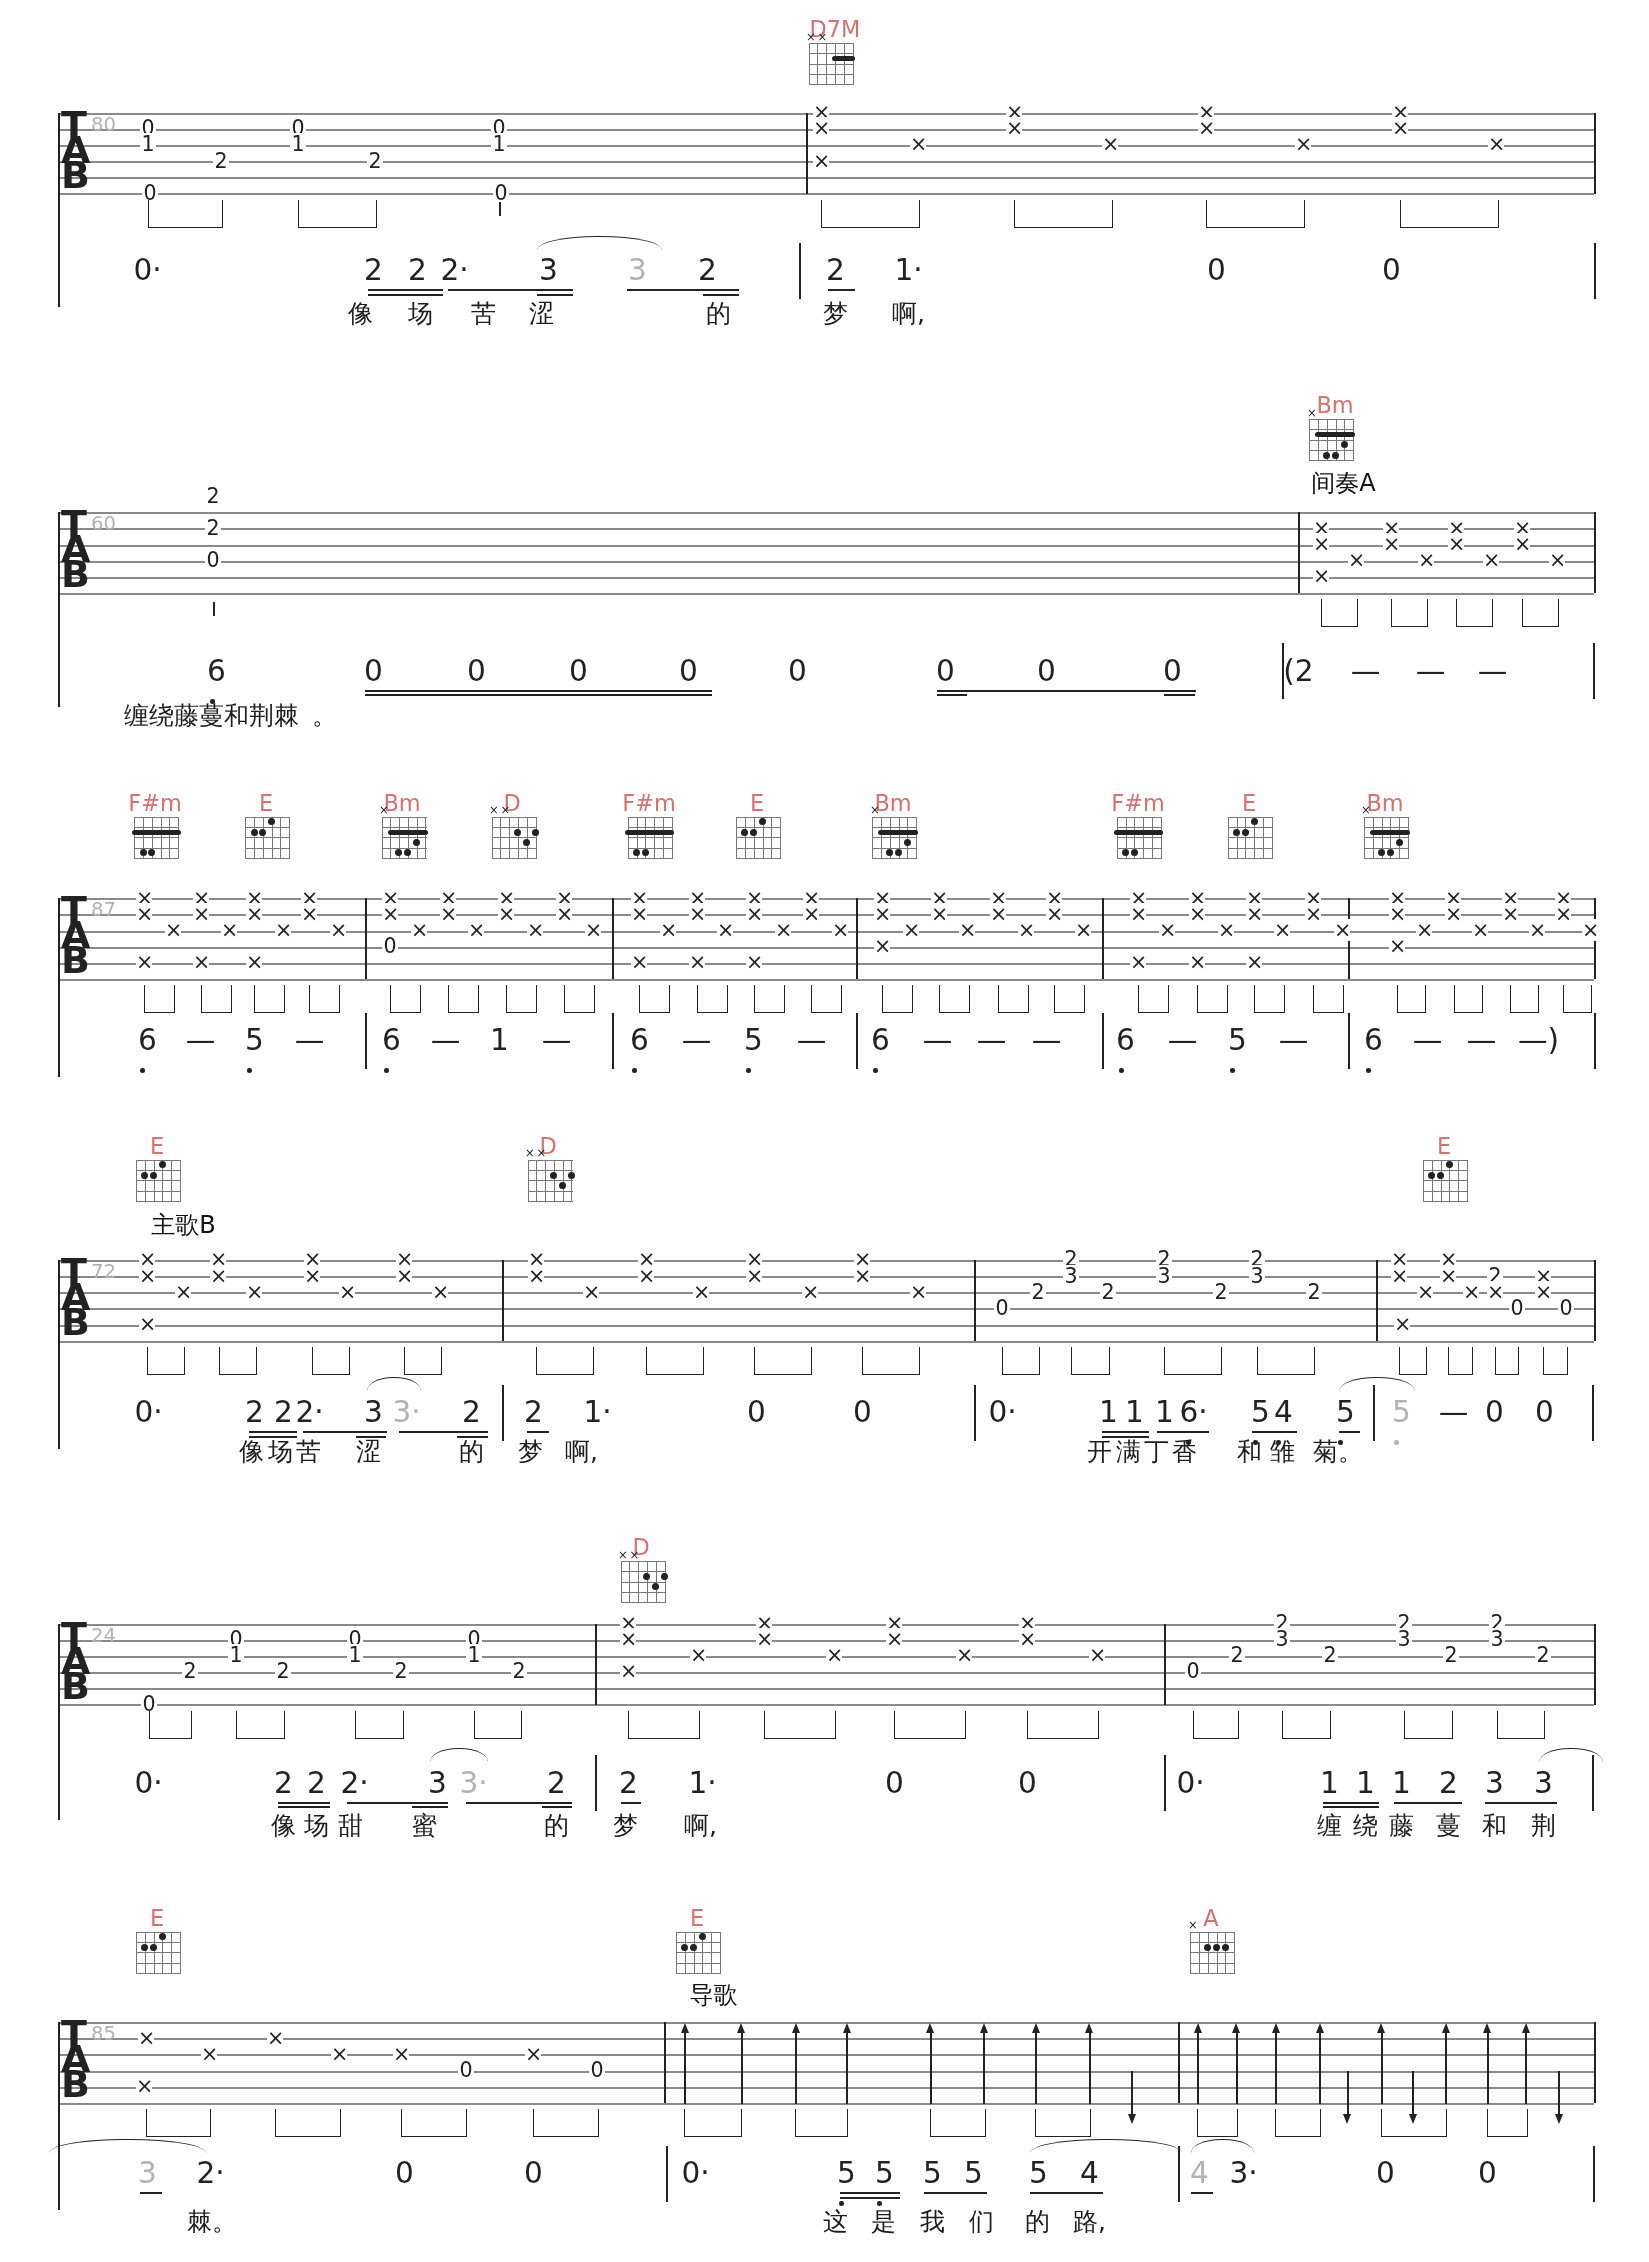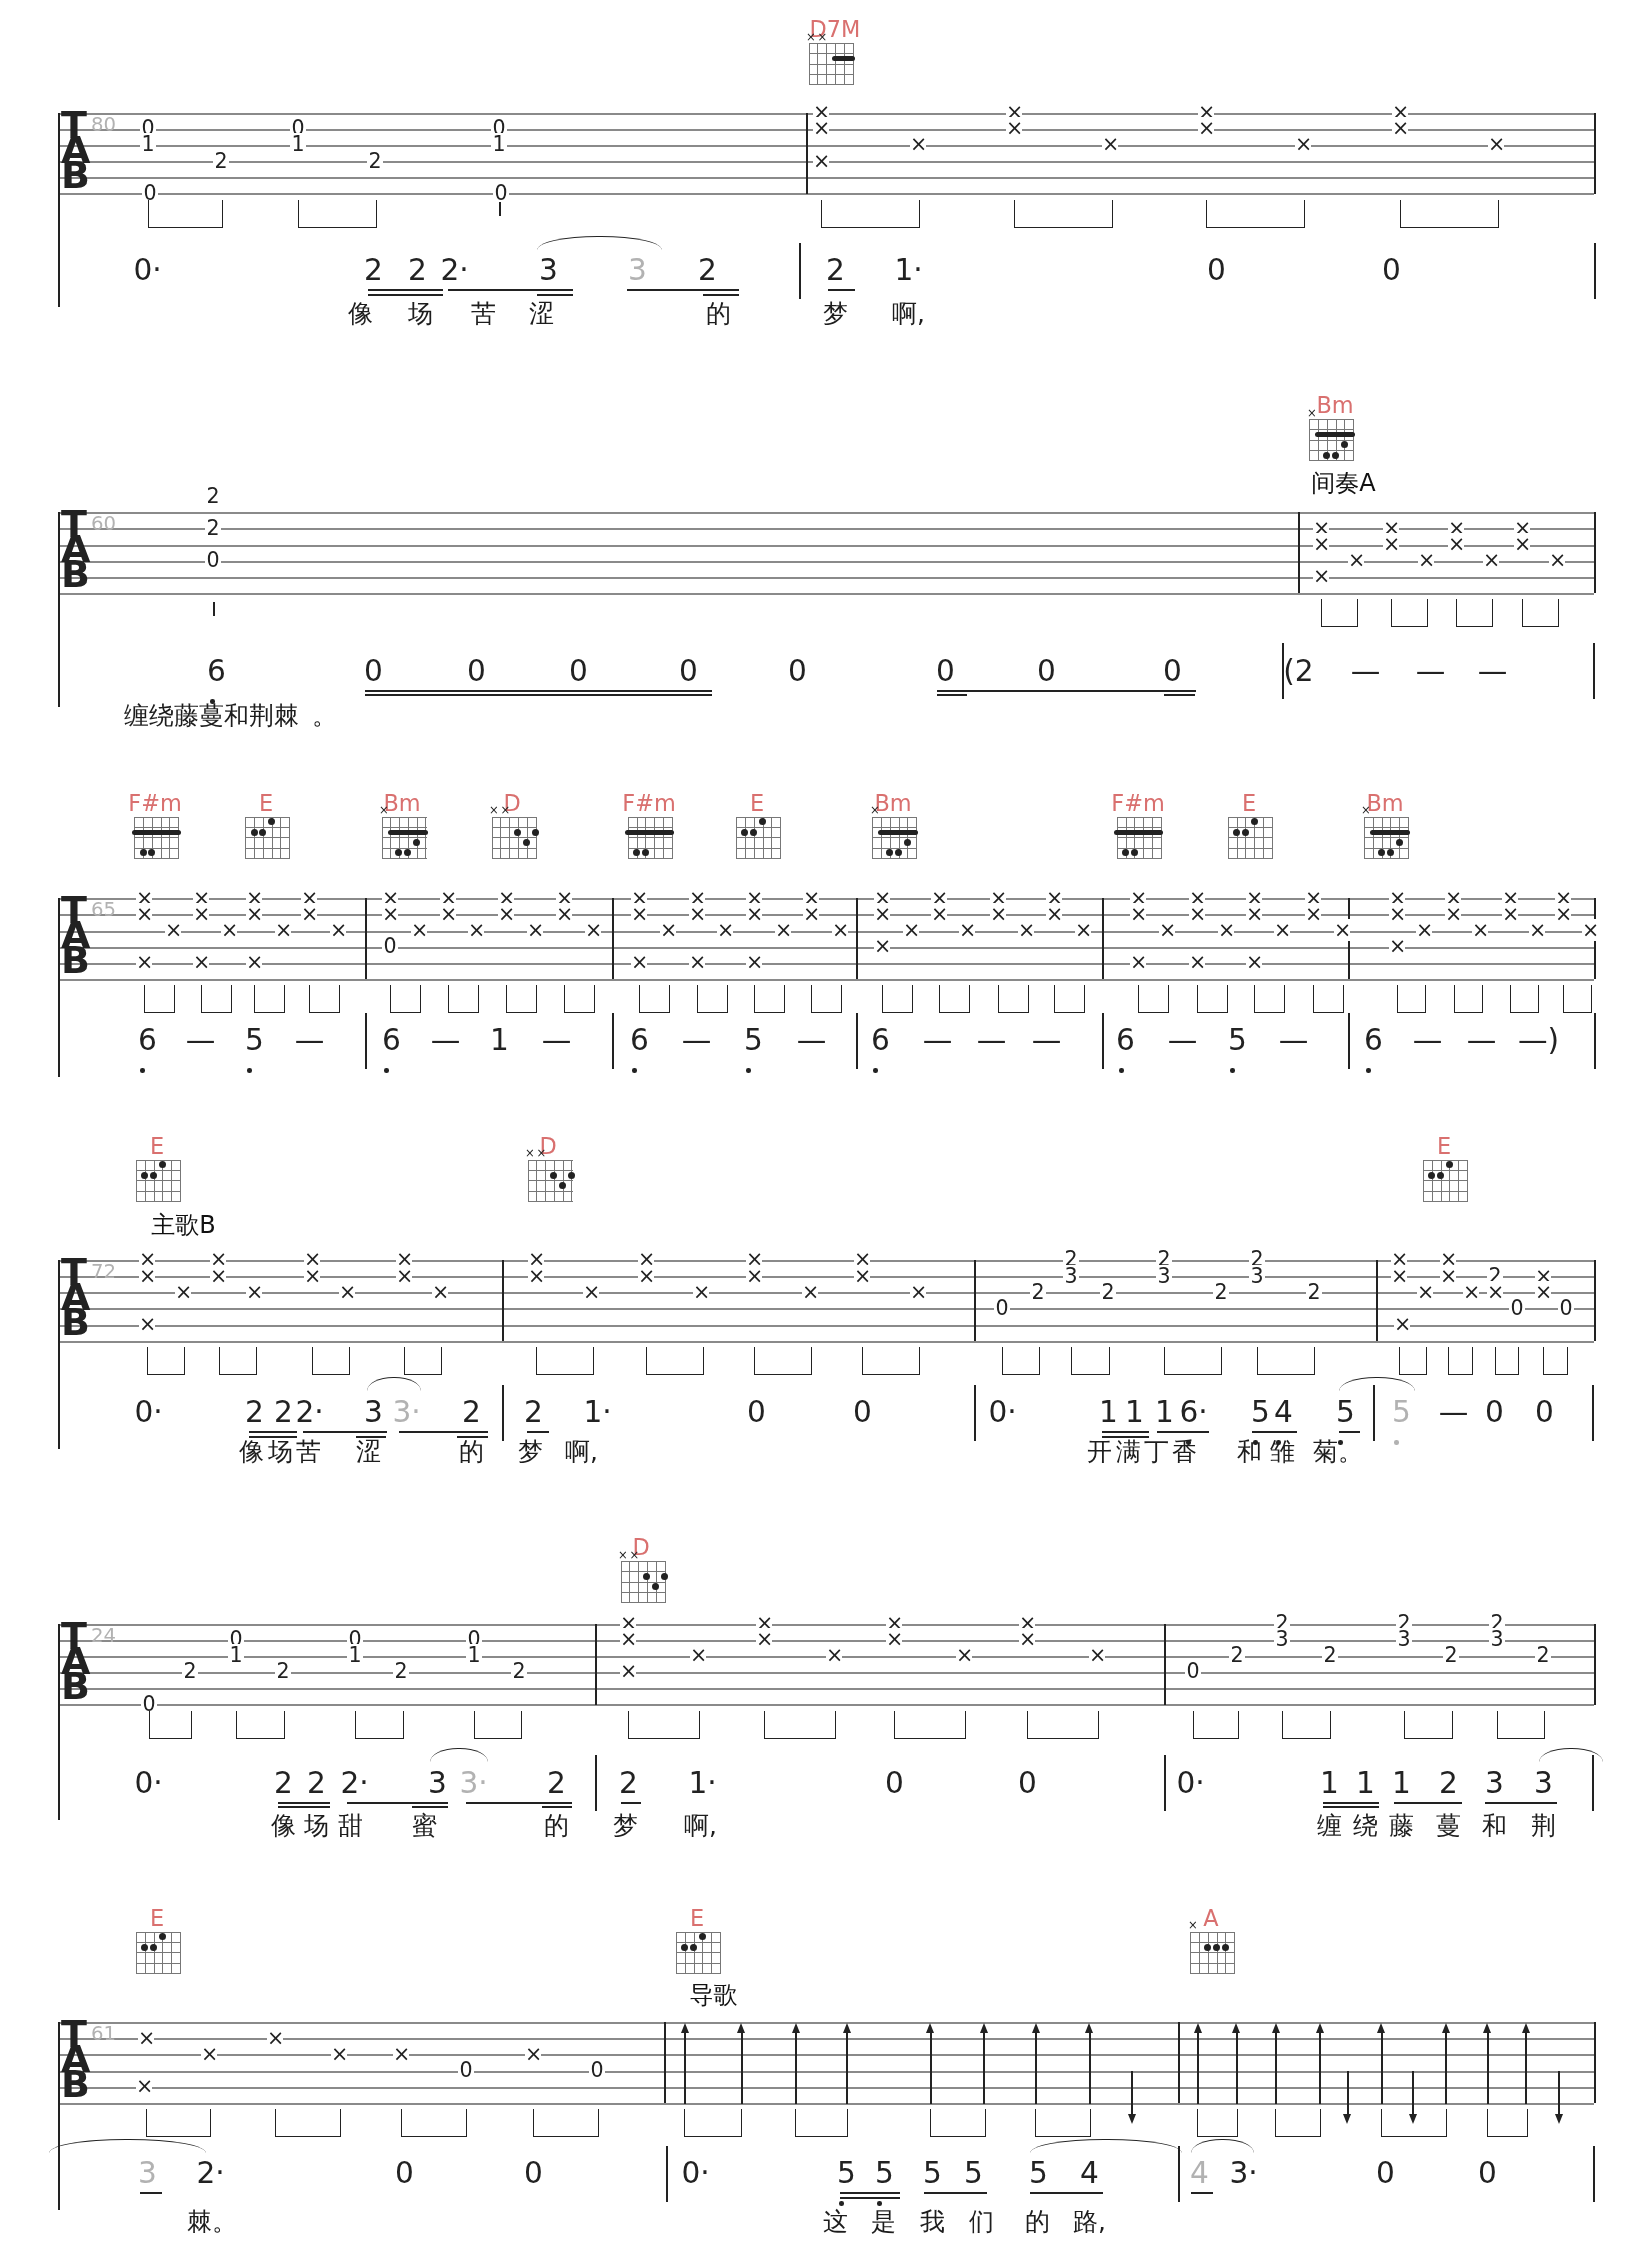--- a/index.html
+++ b/index.html
@@ -183,21 +183,21 @@
     <div class="abs" style="left: 303px; top: 699px; width: 43px; text-align: center; font-size: 25px; color: rgb(29, 29, 29);">。</div>
     <div class="abs" style="left: 58px; top: 898px; width: 1536px; height: 1.6px; background: rgb(138, 138, 138);"></div>
     <div class="abs" style="left: 58px; top: 914px; width: 1536px; height: 1.6px; background: rgb(138, 138, 138);"></div>
     <div class="abs" style="left: 58px; top: 931px; width: 1536px; height: 1.6px; background: rgb(138, 138, 138);"></div>
     <div class="abs" style="left: 58px; top: 947px; width: 1536px; height: 1.6px; background: rgb(138, 138, 138);"></div>
     <div class="abs" style="left: 58px; top: 963px; width: 1536px; height: 1.6px; background: rgb(138, 138, 138);"></div>
     <div class="abs" style="left: 58px; top: 979px; width: 1536px; height: 1.6px; background: rgb(138, 138, 138);"></div>
     <div class="abs" style="left: 61px; top: 891px; font-size: 38px; font-weight: 600; color: rgb(34, 34, 34); line-height: 1; font-family: &quot;DejaVu Sans&quot;, sans-serif;">T</div>
     <div class="abs" style="left: 61px; top: 916px; font-size: 38px; font-weight: 600; color: rgb(34, 34, 34); line-height: 1; font-family: &quot;DejaVu Sans&quot;, sans-serif;">A</div>
     <div class="abs" style="left: 61px; top: 941px; font-size: 38px; font-weight: 600; color: rgb(34, 34, 34); line-height: 1; font-family: &quot;DejaVu Sans&quot;, sans-serif;">B</div>
-    <div class="abs" style="left: 91px; top: 898px; font-size: 19.7px; color: rgb(178, 178, 178);">65</div>
+    <div class="abs" style="left: 91px; top: 898px; font-size: 19.7px; color: rgb(178, 178, 178);">87</div>
     <div class="abs" style="left: 365px; top: 898px; width: 1.8px; height: 81px; background: rgb(34, 34, 34);"></div>
     <div class="abs" style="left: 612px; top: 898px; width: 1.8px; height: 81px; background: rgb(34, 34, 34);"></div>
     <div class="abs" style="left: 856px; top: 898px; width: 1.8px; height: 81px; background: rgb(34, 34, 34);"></div>
     <div class="abs" style="left: 1102px; top: 898px; width: 1.8px; height: 81px; background: rgb(34, 34, 34);"></div>
     <div class="abs" style="left: 1348px; top: 898px; width: 1.8px; height: 81px; background: rgb(34, 34, 34);"></div>
     <div class="abs" style="left: 1594px; top: 898px; width: 1.8px; height: 81px; background: rgb(34, 34, 34);"></div>
     <div class="abs" style="left: 58px; top: 898px; width: 1.6px; height: 179px; background: rgb(34, 34, 34);"></div>
     <div class="abs" style="left: 136px; top: 887px; width: 16px; text-align: center; font-size: 20.6px; line-height: 22.4px; color: rgb(34, 34, 34); background: rgb(255, 255, 255);">×</div>
     <div class="abs" style="left: 136px; top: 903px; width: 16px; text-align: center; font-size: 20.6px; line-height: 22.4px; color: rgb(34, 34, 34); background: rgb(255, 255, 255);">×</div>
     <div class="abs" style="left: 165px; top: 919px; width: 16px; text-align: center; font-size: 20.6px; line-height: 22.4px; color: rgb(34, 34, 34); background: rgb(255, 255, 255);">×</div>
@@ -819,21 +819,21 @@
     <div class="abs" style="left: 1522px; top: 1809px; width: 43px; text-align: center; font-size: 25px; color: rgb(29, 29, 29);">荆</div>
     <div class="abs" style="left: 58px; top: 2022px; width: 1536px; height: 1.6px; background: rgb(138, 138, 138);"></div>
     <div class="abs" style="left: 58px; top: 2038px; width: 1536px; height: 1.6px; background: rgb(138, 138, 138);"></div>
     <div class="abs" style="left: 58px; top: 2054px; width: 1536px; height: 1.6px; background: rgb(138, 138, 138);"></div>
     <div class="abs" style="left: 58px; top: 2071px; width: 1536px; height: 1.6px; background: rgb(138, 138, 138);"></div>
     <div class="abs" style="left: 58px; top: 2087px; width: 1536px; height: 1.6px; background: rgb(138, 138, 138);"></div>
     <div class="abs" style="left: 58px; top: 2103px; width: 1536px; height: 1.6px; background: rgb(138, 138, 138);"></div>
     <div class="abs" style="left: 61px; top: 2015px; font-size: 38px; font-weight: 600; color: rgb(34, 34, 34); line-height: 1; font-family: &quot;DejaVu Sans&quot;, sans-serif;">T</div>
     <div class="abs" style="left: 61px; top: 2040px; font-size: 38px; font-weight: 600; color: rgb(34, 34, 34); line-height: 1; font-family: &quot;DejaVu Sans&quot;, sans-serif;">A</div>
     <div class="abs" style="left: 61px; top: 2065px; font-size: 38px; font-weight: 600; color: rgb(34, 34, 34); line-height: 1; font-family: &quot;DejaVu Sans&quot;, sans-serif;">B</div>
-    <div class="abs" style="left: 91px; top: 2022px; font-size: 19.7px; color: rgb(178, 178, 178);">61</div>
+    <div class="abs" style="left: 91px; top: 2022px; font-size: 19.7px; color: rgb(178, 178, 178);">85</div>
     <div class="abs" style="left: 664px; top: 2022px; width: 1.8px; height: 81px; background: rgb(34, 34, 34);"></div>
     <div class="abs" style="left: 1178px; top: 2022px; width: 1.8px; height: 81px; background: rgb(34, 34, 34);"></div>
     <div class="abs" style="left: 1594px; top: 2022px; width: 1.8px; height: 81px; background: rgb(34, 34, 34);"></div>
     <div class="abs" style="left: 58px; top: 2022px; width: 1.6px; height: 188px; background: rgb(34, 34, 34);"></div>
     <div class="abs" style="left: 138px; top: 2027px; width: 16px; text-align: center; font-size: 20.6px; line-height: 22.4px; color: rgb(34, 34, 34); background: rgb(255, 255, 255);">×</div>
     <div class="abs" style="left: 136px; top: 2075px; width: 16px; text-align: center; font-size: 20.6px; line-height: 22.4px; color: rgb(34, 34, 34); background: rgb(255, 255, 255);">×</div>
     <div class="abs" style="left: 201px; top: 2043px; width: 16px; text-align: center; font-size: 20.6px; line-height: 22.4px; color: rgb(34, 34, 34); background: rgb(255, 255, 255);">×</div>
     <div class="abs" style="left: 267px; top: 2027px; width: 16px; text-align: center; font-size: 20.6px; line-height: 22.4px; color: rgb(34, 34, 34); background: rgb(255, 255, 255);">×</div>
     <div class="abs" style="left: 331px; top: 2043px; width: 16px; text-align: center; font-size: 20.6px; line-height: 22.4px; color: rgb(34, 34, 34); background: rgb(255, 255, 255);">×</div>
     <div class="abs" style="left: 393px; top: 2043px; width: 16px; text-align: center; font-size: 20.6px; line-height: 22.4px; color: rgb(34, 34, 34); background: rgb(255, 255, 255);">×</div>

